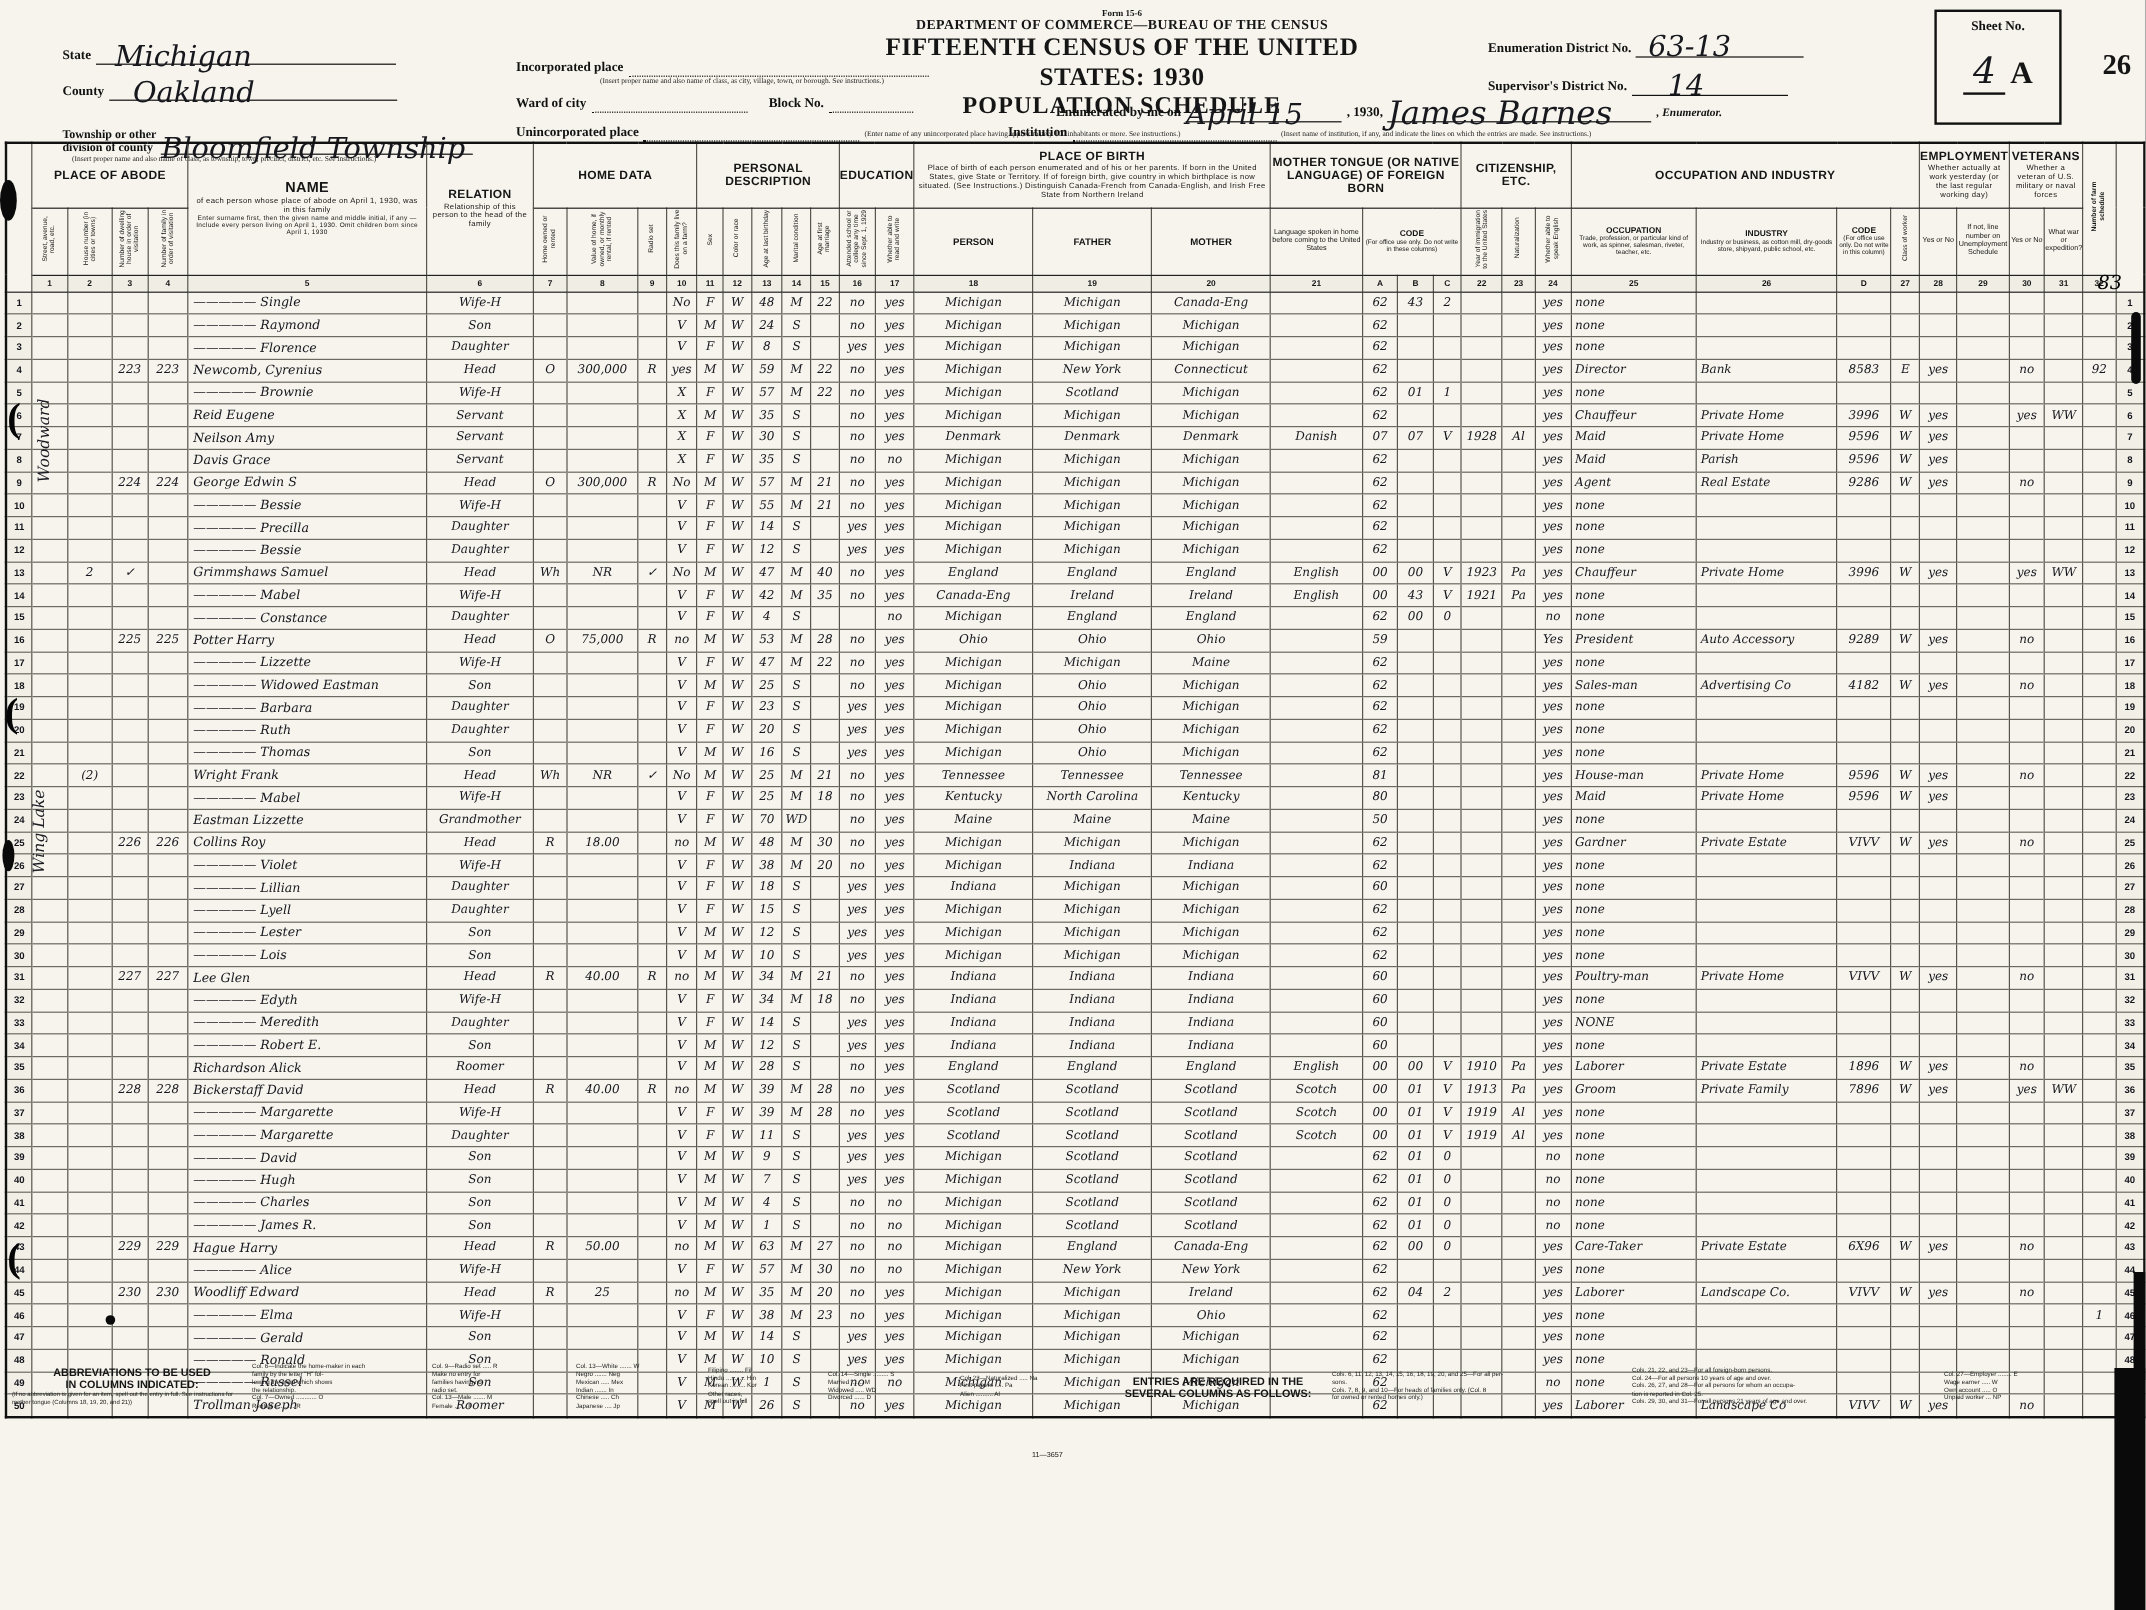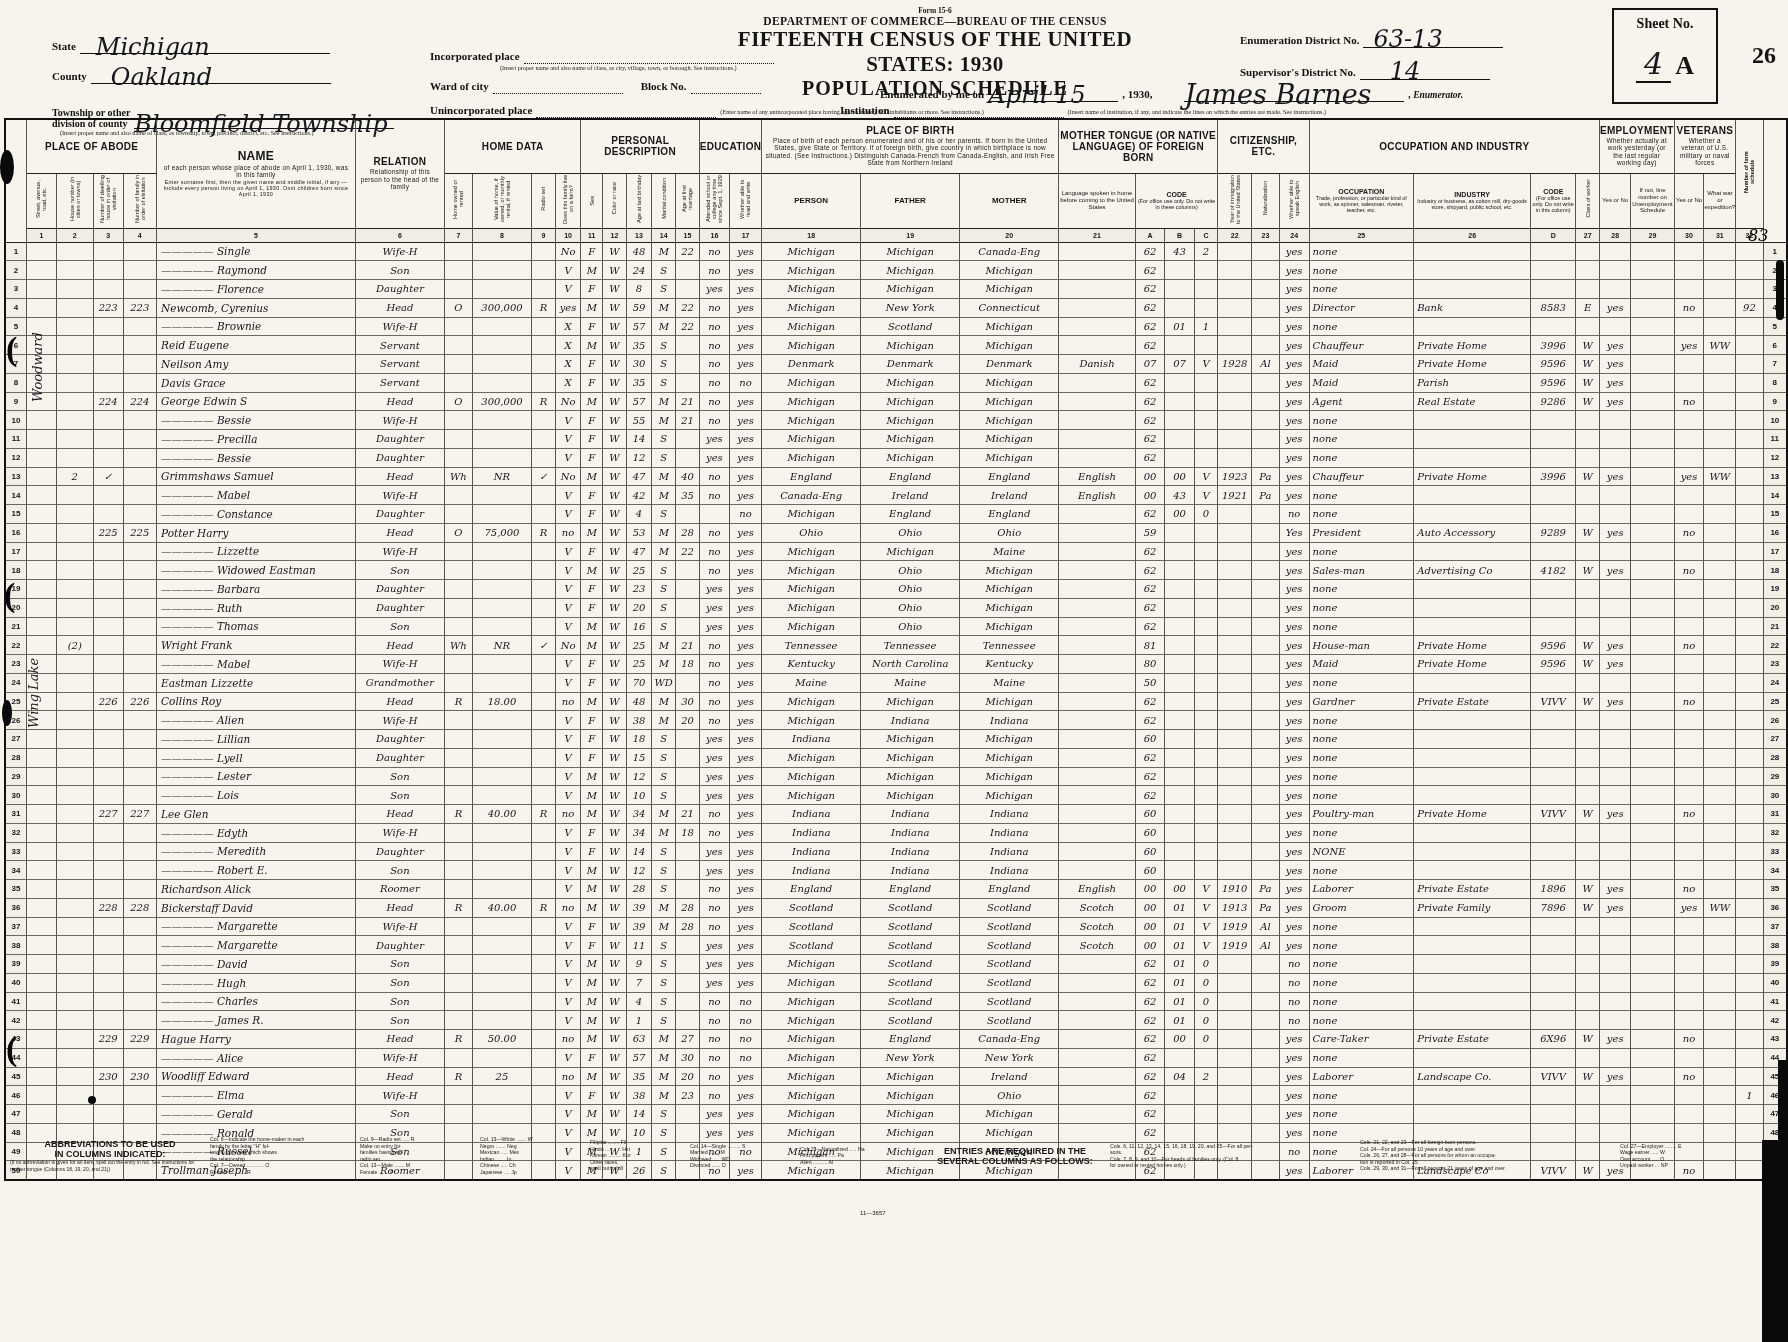--- a/index.html
+++ b/index.html
@@ -14,21 +14,21 @@
   .fline{display:inline-block;border-bottom:1.6px solid #111;height:14px;vertical-align:bottom;}
   .dotline{display:inline-block;border-bottom:1.6px dotted #111;height:14px;vertical-align:bottom;}
   .hw-big{font-family:"DejaVu Serif",serif;font-style:italic;font-size:24px;color:#17171e;}
   .center-head{ text-align:center;}
   .form-no{font-size:7.5px;font-weight:bold;}
   .dept{font-size:11.5px;font-weight:bold;letter-spacing:.4px;}
   .census-title{font-size:21px;font-weight:bold;letter-spacing:.5px;}
   .sched-title{font-size:20px;font-weight:bold;letter-spacing:1px;}
   .sheet-box{position:absolute;left:1612px;top:8px;width:102px;height:92px;border:2px solid #111;
              text-align:center;}
-  .sheet-box .lbl{font-size:14px;}
+  .sheet-box .lbl{font-size:11px;}
   .sheet-letter{font-size:26px;font-weight:bold;}
   
   table.census{position:absolute;left:4px;top:118px;border-collapse:collapse;table-layout:fixed;
                border:2px solid #111;}
   .census th,.census td{border-right:1px solid #56564e;border-left:1px solid #56564e;
                border-top:1px solid #6a6a60;border-bottom:1px solid #6a6a60;
                padding:0;overflow:hidden;}
   .census thead th{border-bottom:1.4px solid #222;border-top:1.4px solid #222;
                font-family:"Liberation Sans",sans-serif;vertical-align:middle;text-align:center;}
   .g{font-size:10px;font-weight:bold;letter-spacing:.3px;}
@@ -121,21 +121,21 @@
       <span class="fline" style="width:140px;"><span class="hw-big" style="position:relative;top:-8px;left:10px;">63-13</span></span>
     </div>
     <div class="abs" style="left:1240px;top:62px;">
       <span class="lbl">Supervisor's District No.</span>
       <span class="fline" style="width:130px;"><span class="hw-big" style="position:relative;top:-8px;left:30px;">14</span></span>
     </div>
     <div class="abs" style="left:880px;top:84px;width:720px;">
       <span class="lbl">Enumerated by me on</span>
       <span class="fline" style="width:130px;"><span class="hw-big" style="position:relative;top:-6px;">April 15</span></span>
       <span class="lbl">, 1930,</span>
-      <span class="fline" style="width:220px;margin-left:28px;"><span class="hw-big" style="position:relative;top:-8px;font-size:27px;">James Barnes</span></span>
+      <span class="fline" style="width:220px;"><span class="hw-big" style="position:relative;top:-8px;font-size:27px;">James Barnes</span></span>
       <span class="lbl" style="font-style:italic;font-size:9.5px;">, Enumerator.</span>
     </div>
 
     <div class="sheet-box">
       <div class="lbl" style="margin-top:6px;">Sheet No.</div>
       <div style="margin-top:14px;">
         <span class="hw-big" style="font-size:30px;border-bottom:2px solid #111;padding:0 8px;">4</span>
         <span class="sheet-letter">A</span>
       </div>
     </div>
@@ -1273,21 +1273,21 @@
           <td class=""></td>
           <td class=""></td>
           <td class="ln">25</td>
         </tr>
         <tr>
           <td class="ln">26</td>
           <td class=""></td>
           <td class=""></td>
           <td class=""></td>
           <td class=""></td>
-          <td class="cname">—————  Alien</td>
+          <td class="cname">—————  Violet</td>
           <td class="">Wife-H</td>
           <td class=""></td>
           <td class=""></td>
           <td class=""></td>
           <td class="">V</td>
           <td class="">F</td>
           <td class="">W</td>
           <td class="">38</td>
           <td class="">M</td>
           <td class="">20</td>

